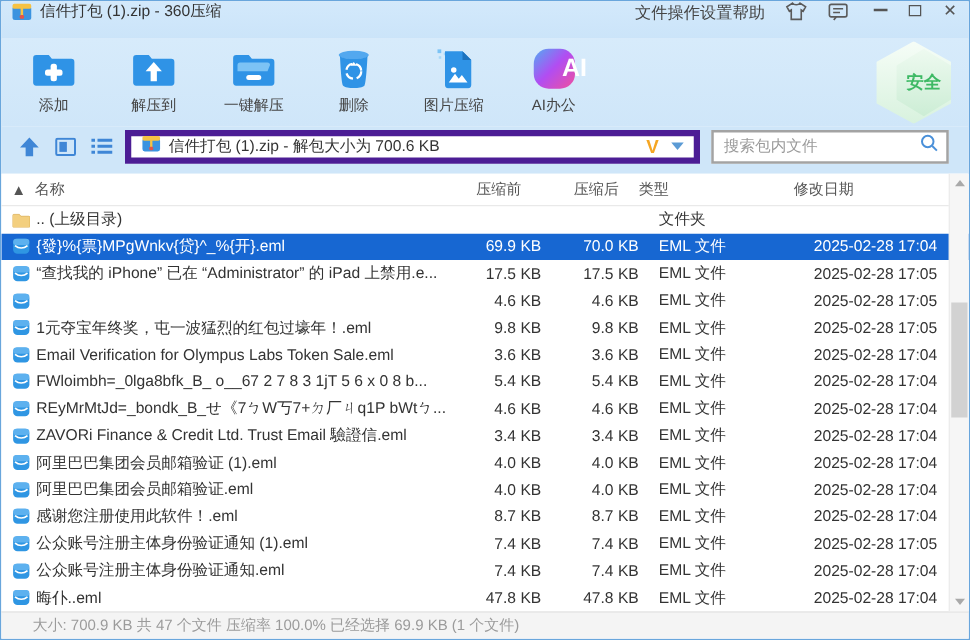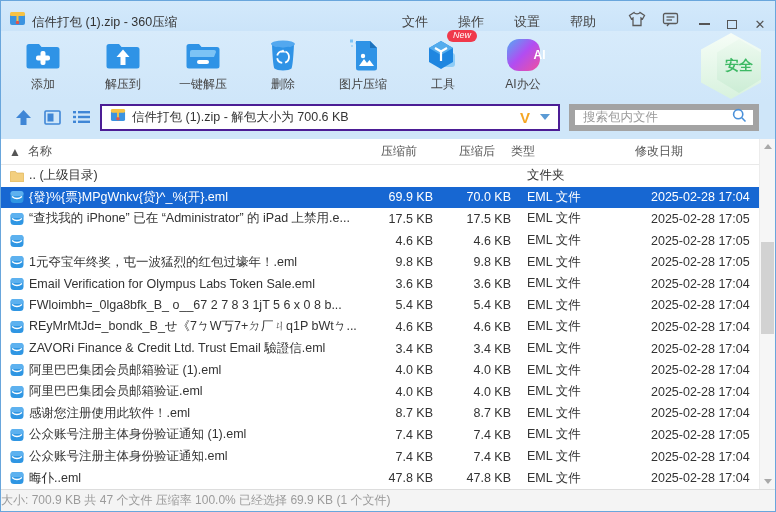--- a/index.html
+++ b/index.html
@@ -1,51 +1,51 @@
 <!DOCTYPE html>
 <html><head>
 <meta charset="utf-8">
 <style>
   html,body{margin:0;padding:0;background:#e8e8e8;font-family:"Liberation Sans","DejaVu Sans",sans-serif;}
   *{box-sizing:border-box;}
   .window{width:776px;height:512px;border:1px solid #69a6dc;background:#fff;display:flex;flex-direction:column;overflow:hidden;}
 
   
-  .titlebar{height:30px;background:linear-gradient(#d3e9fb,#cbe4f9);display:flex;align-items:flex-end;padding:0 8px;flex:0 0 auto;}
+  .titlebar{height:30px;background:linear-gradient(#d3e9fb,#cbe4f9);display:flex;align-items:flex-start;padding:0 8px;flex:0 0 auto;}
   .title-text{font-size:12.5px;color:#333;margin-left:6px;}
   .tb-spacer{flex:1;}
-  .menu{display:flex;gap:30px;margin-right:32px;}
+  .menu{display:flex;margin-right:16px;}
   .menu span{font-size:13px;color:#454545;cursor:default;}
   .tb-icons{display:flex;gap:16px;align-items:center;margin-right:18px;}
   .winctl{display:flex;gap:14px;align-items:center;}
   .ctl{width:14px;height:14px;display:flex;align-items:center;justify-content:center;color:#555;}
   .min-bar{width:11px;height:2px;background:#555;}
   .max-box{width:10px;height:9px;border:1.5px solid #555;}
   .close-x{font-size:13px;color:#555;line-height:1;}
 
   
   .toolbar{height:70px;background:linear-gradient(#d7ebfb,#cfe6f9);display:flex;align-items:flex-start;padding:6px 0 0 16px;gap:28px;position:relative;flex:0 0 auto;}
   .tool{display:flex;flex-direction:column;align-items:center;gap:3px;min-width:52px;position:relative;cursor:default;}
   .tool .ticon{width:36px;height:36px;display:flex;align-items:center;justify-content:center;position:relative;}
   .tool .tlabel{font-size:12px;color:#454545;white-space:nowrap;}
   .new-badge{position:absolute;top:-7px;right:-16px;background:#f0394b;color:#fff;font-size:9px;font-style:italic;padding:1px 6px 2px;border-radius:8px;line-height:1;}
-  .ai-box{width:32px;height:32px;border-radius:12px;background:linear-gradient(135deg,#53aaf3 0%,#b14df2 48%,#f0509e 100%);color:#fff;font-weight:bold;font-size:12px;display:flex;align-items:center;justify-content:center;padding-left:33px;}
+  .ai-box{width:32px;height:32px;border-radius:12px;background:linear-gradient(135deg,#53aaf3 0%,#b14df2 48%,#f0509e 100%);color:#fff;font-weight:bold;font-size:20px;display:flex;align-items:center;justify-content:center;padding-left:33px;}
   .safe-hex{position:absolute;right:14px;top:2px;width:60px;height:66px;clip-path:polygon(50% 0,100% 25%,100% 75%,50% 100%,0 75%,0 25%);background:linear-gradient(#f6fdf7,#d8f2de);display:flex;align-items:center;justify-content:center;padding-left:16px;}
   .safe-hex-inner{width:48px;height:54px;clip-path:polygon(50% 0,100% 25%,100% 75%,50% 100%,0 75%,0 25%);background:linear-gradient(#eefaf0,#ccedd5);display:flex;align-items:center;justify-content:center;}
   .safe-text{color:#3db964;font-size:14px;font-weight:bold;}
 
   
   .addressbar{height:38px;background:#cfe6f9;display:flex;align-items:center;padding:0 16px 6px 12px;gap:9px;flex:0 0 auto;}
   .nav-ico{width:20px;height:20px;display:flex;align-items:center;justify-content:center;}
-  .combo{flex:1;height:27px;background:#fff;border:2px solid #4c1d95;display:flex;align-items:center;padding:0 8px;gap:6px;}
+  .combo{flex:1;height:27px;background:#fff;border:5px solid #4c1d95;display:flex;align-items:center;padding:0 8px;gap:6px;}
   .combo-text{font-size:12.5px;color:#333;white-space:nowrap;overflow:hidden;}
   .combo-spacer{flex:1;}
   .vip-v{color:#f5a623;font-weight:bold;font-size:15px;}
   .dd-arrow{width:0;height:0;border-left:5px solid transparent;border-right:5px solid transparent;border-top:6px solid #5b9bd5;margin-left:4px;}
-  .searchbox{width:190px;height:27px;background:#fff;border:6px solid #a3a3a3;display:flex;align-items:center;padding:0 6px 0 0;}
+  .searchbox{width:190px;height:27px;background:#fff;border:2px solid #a3a3a3;display:flex;align-items:center;padding:0 6px 0 0;}
   .searchbox input{border:none;outline:none;flex:1;min-width:0;font-size:12.5px;color:#333;padding:0 0 0 8px;font-family:inherit;background:transparent;}
   .searchbox input::placeholder{color:#9a9a9a;}
 
   
   .listarea{flex:1;position:relative;background:#fff;display:flex;flex-direction:column;min-height:0;}
   .header-row{height:26px;display:flex;align-items:center;border-bottom:1px solid #e9e9e9;padding-right:16px;flex:0 0 auto;}
   .header-row span{font-size:12px;color:#555;}
   .col-name{flex:1;min-width:0;display:flex;align-items:center;gap:5px;padding-left:8px;overflow:hidden;}
   .col-before{width:76px;text-align:right;flex:0 0 auto;}
   .col-after{width:78px;text-align:right;flex:0 0 auto;}
@@ -65,21 +65,21 @@
 
   
   .scrollbar{position:absolute;top:0;right:0;bottom:0;width:16px;background:#f6f6f6;border-left:1px solid #ececec;display:flex;flex-direction:column;}
   .sb-btn{height:15px;display:flex;align-items:center;justify-content:center;flex:0 0 auto;}
   .tri-up{width:0;height:0;border-left:4px solid transparent;border-right:4px solid transparent;border-bottom:5px solid #a9a9a9;}
   .tri-down{width:0;height:0;border-left:4px solid transparent;border-right:4px solid transparent;border-top:5px solid #a9a9a9;}
   .sb-track{flex:1;position:relative;}
   .sb-thumb{position:absolute;left:1px;right:1px;top:88px;height:92px;background:#d2d2d2;}
 
   
-  .statusbar{height:22px;background:#f4f4f4;border-top:1px solid #ddd;display:flex;align-items:center;padding:0 0;flex:0 0 auto;}
+  .statusbar{height:22px;background:#f4f4f4;border-top:1px solid #ddd;display:flex;align-items:center;padding:0 25px;flex:0 0 auto;}
   .statusbar span{font-size:12px;color:#9b9b9b;white-space:nowrap;}
 </style>
 </head>
 <body>
 
 <div class="window">
 
   <div class="titlebar">
     <span>
       <svg width="17" height="17" viewBox="0 0 17 17">
@@ -170,33 +170,20 @@
             <rect x="2" y="0.5" width="3" height="3" fill="#7cc3f5"></rect>
             <rect x="7" y="3" width="2.2" height="2.2" fill="#a7d7f8"></rect>
             <rect x="3" y="6" width="2" height="2" fill="#a7d7f8"></rect>
             <path d="M8 2 H22 L29 9 V29 a2.5 2.5 0 0 1 -2.5 2.5 H10.5 A2.5 2.5 0 0 1 8 29 Z" fill="#2f93e6"></path>
             <path d="M22 2 L29 9 H22 Z" fill="#1c72bd"></path>
             <circle cx="15" cy="17" r="2.2" fill="#fff"></circle>
             <path d="M11 27 L16 20 L19 24 L21.5 21 L26 27 Z" fill="#fff"></path>
           </svg>
       </span>
       <span class="tlabel">图片压缩</span>
-    </div>
-    <div class="tool">
-      <span class="ticon">
-        <svg width="32" height="32" viewBox="0 0 32 32">
-            <rect x="10" y="14" width="18" height="14" rx="3" fill="#8fcdf7"></rect>
-            <path d="M14 2 L26 9 V23 L14 30 L2 23 V9 Z" fill="#1f86e0"></path>
-            <path d="M14 2 L26 9 L14 16 L2 9 Z" fill="#54aced"></path>
-            <path d="M8 9 L14 12.5 L20 9" stroke="#fff" stroke-width="2.2" fill="none"></path>
-            <line x1="14" y1="12.5" x2="14" y2="22" stroke="#fff" stroke-width="2.2"></line>
-          </svg>
-        <span class="new-badge">New</span>
-      </span>
-      <span class="tlabel">工具</span>
     </div>
     <div class="tool">
       <span class="ticon">
           <span class="ai-box">AI</span>
         </span>
       <span class="tlabel">AI办公</span>
     </div>
     <div class="safe-hex">
       <div class="safe-hex-inner">
         <span class="safe-text">安全</span>

